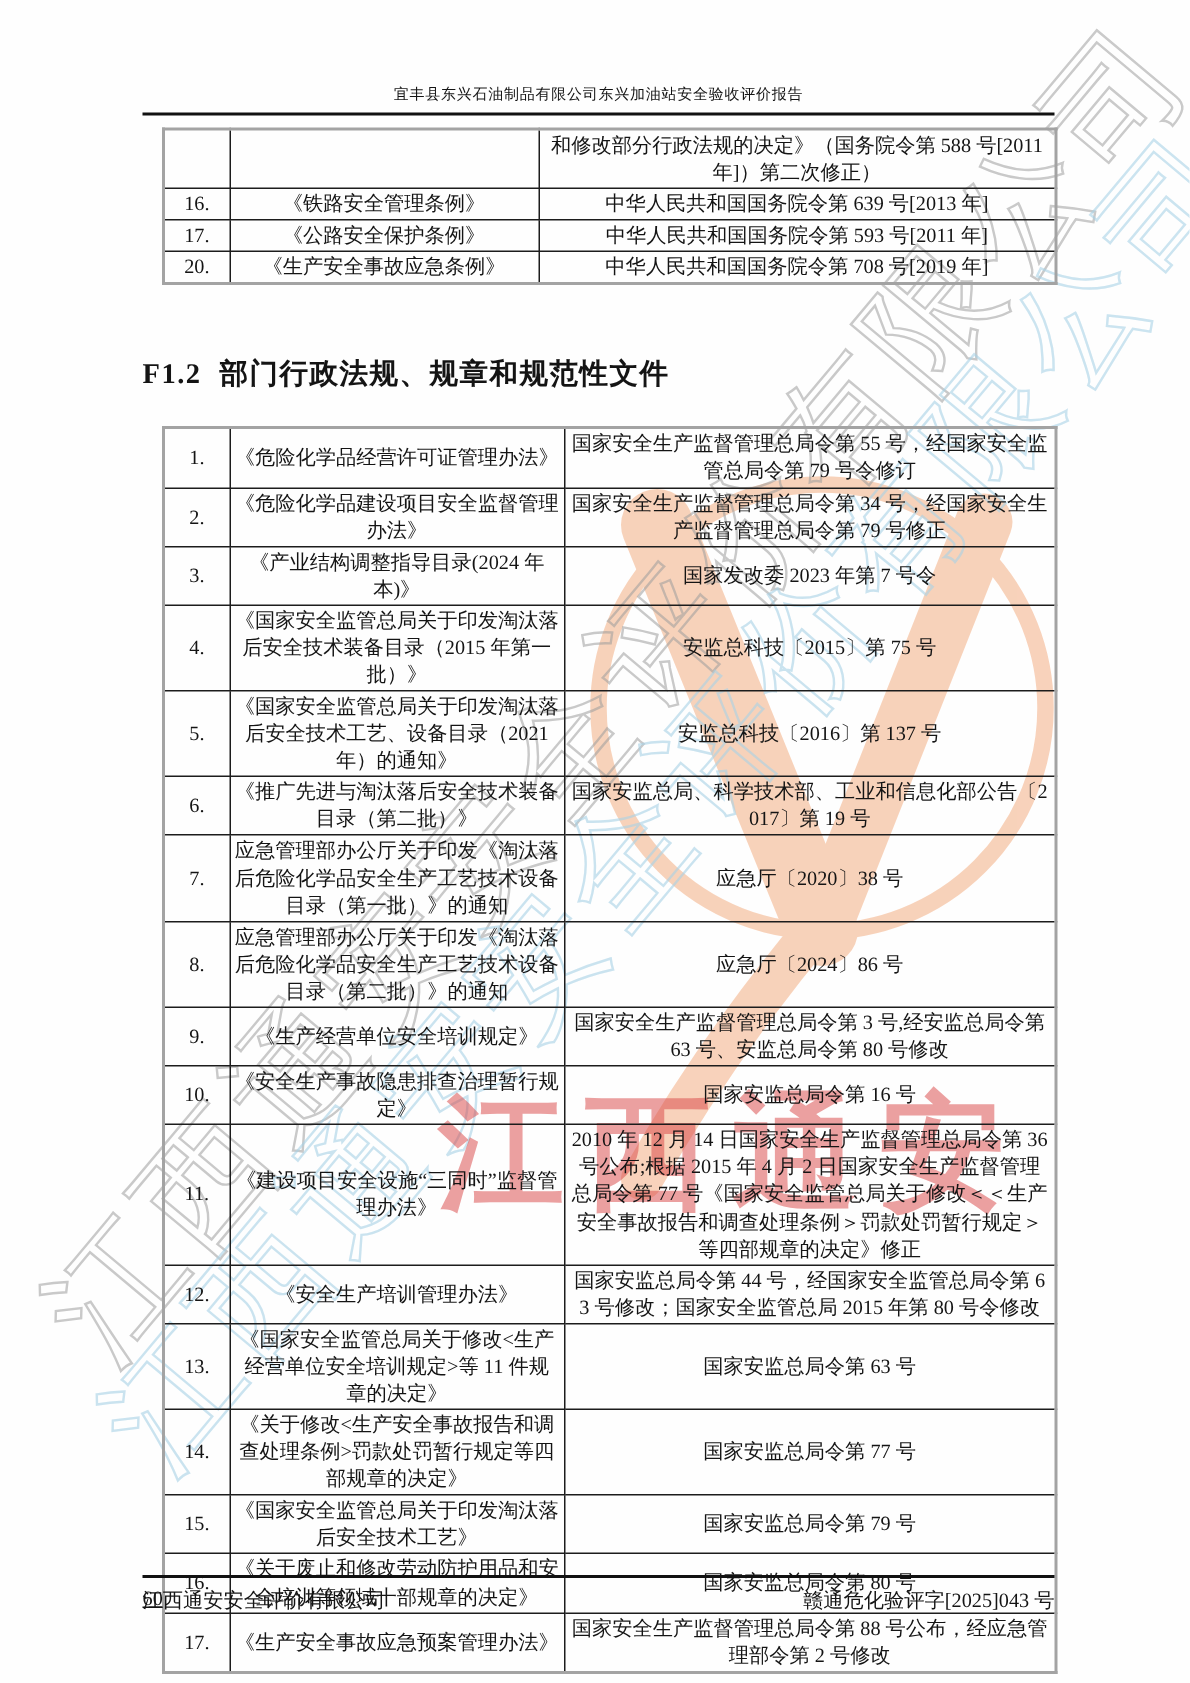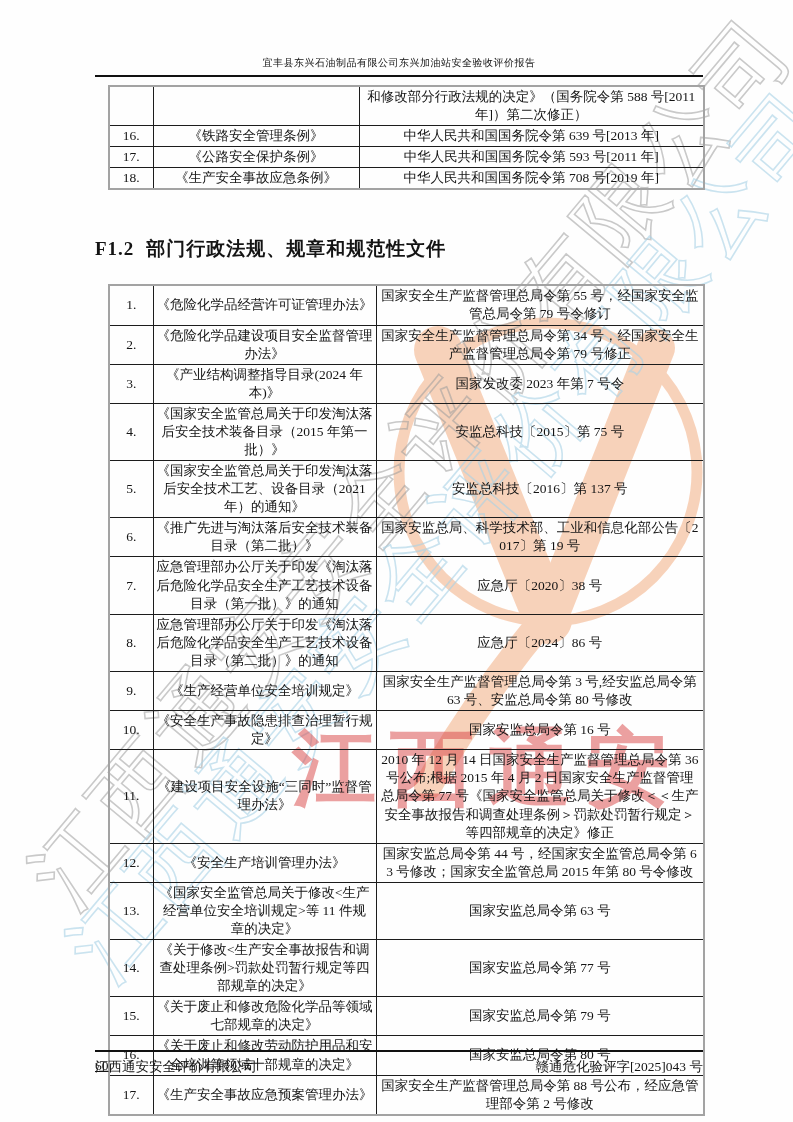--- a/index.html
+++ b/index.html
@@ -77,21 +77,21 @@
         <td>16.</td>
         <td>《铁路安全管理条例》</td>
         <td>中华人民共和国国务院令第 639 号[2013 年]</td>
       </tr>
       <tr>
         <td>17.</td>
         <td>《公路安全保护条例》</td>
         <td>中华人民共和国国务院令第 593 号[2011 年]</td>
       </tr>
       <tr>
-        <td>18.</td>
+        <td>20.</td>
         <td>《生产安全事故应急条例》</td>
         <td>中华人民共和国国务院令第 708 号[2019 年]</td>
       </tr>
     </tbody>
       </table>
 
     <div class="sec-heading">
       <span class="no">F1.2</span><span>部门行政法规、规章和规范性文件</span>
     </div>
 
@@ -167,21 +167,21 @@
         <td>《国家安全监管总局关于修改&lt;生产经营单位安全培训规定&gt;等 11 件规章的决定》</td>
         <td>国家安监总局令第 63 号</td>
       </tr>
       <tr>
         <td>14.</td>
         <td>《关于修改&lt;生产安全事故报告和调查处理条例&gt;罚款处罚暂行规定等四部规章的决定》</td>
         <td>国家安监总局令第 77 号</td>
       </tr>
       <tr>
         <td>15.</td>
-        <td>《关于废止和修改危险化学品等领域七部规章的决定》</td>
+        <td>《国家安全监管总局关于印发淘汰落后安全技术工艺》</td>
         <td>国家安监总局令第 79 号</td>
       </tr>
       <tr>
         <td>16.</td>
         <td>《关于废止和修改劳动防护用品和安全培训等领域十部规章的决定》</td>
         <td>国家安监总局令第 80 号</td>
       </tr>
       <tr>
         <td>17.</td>
         <td>《生产安全事故应急预案管理办法》</td>

